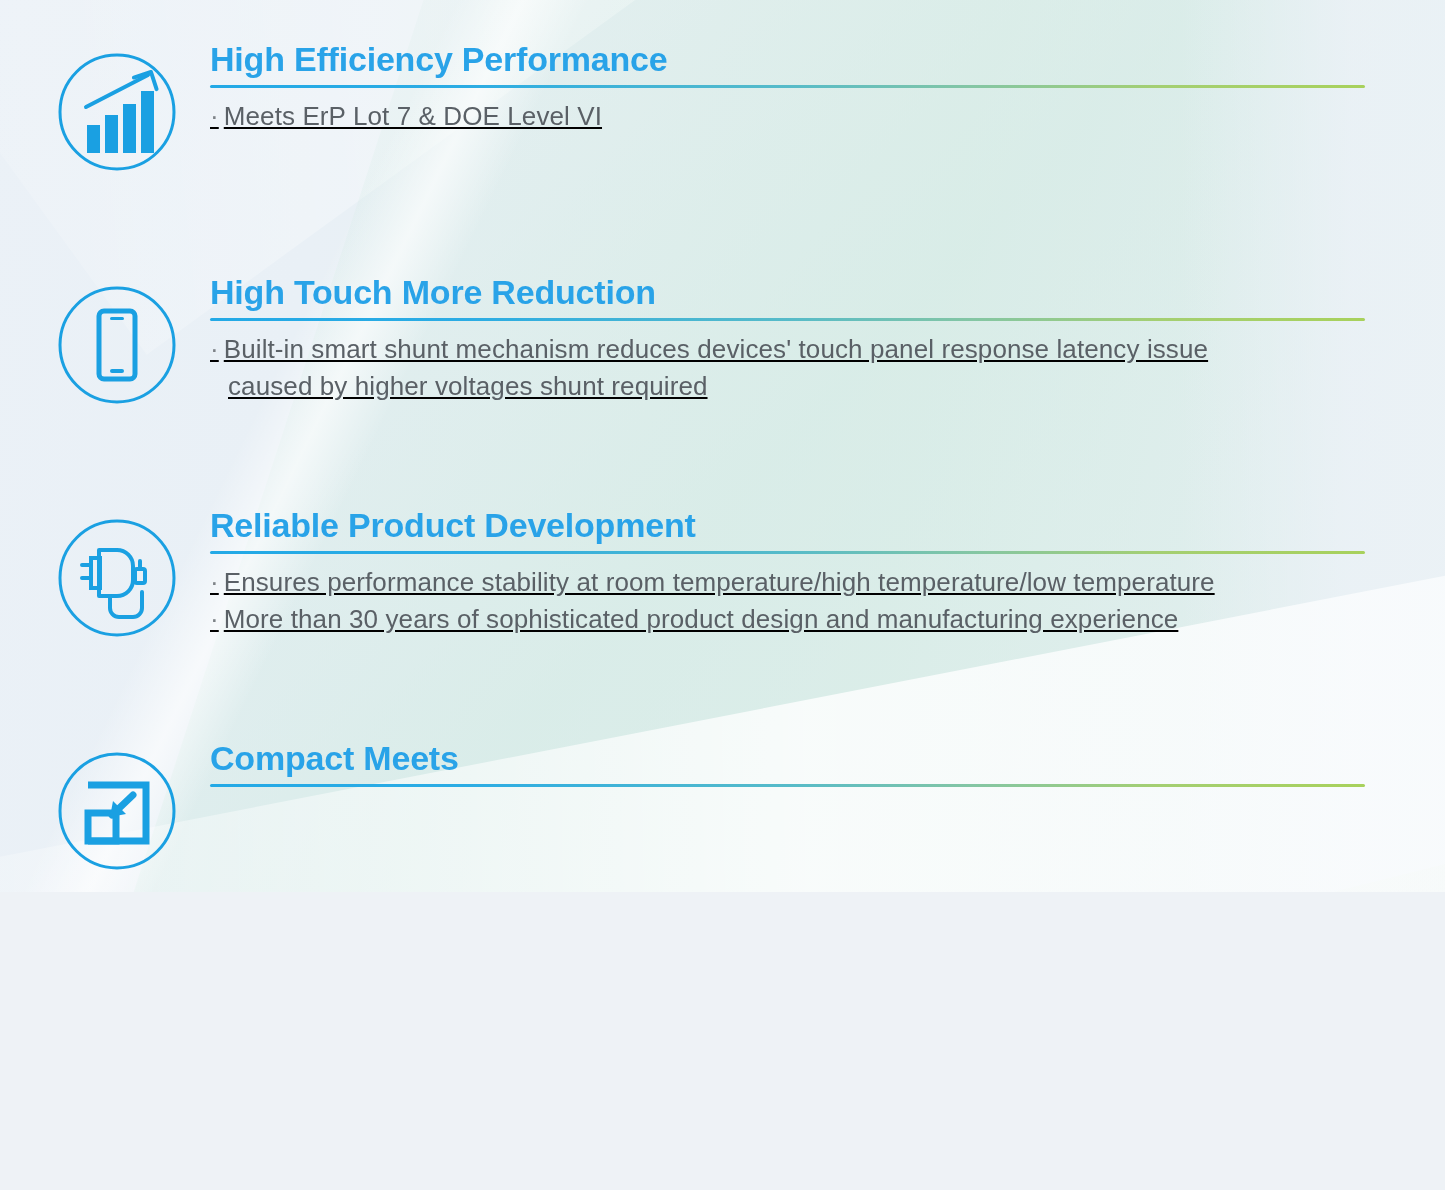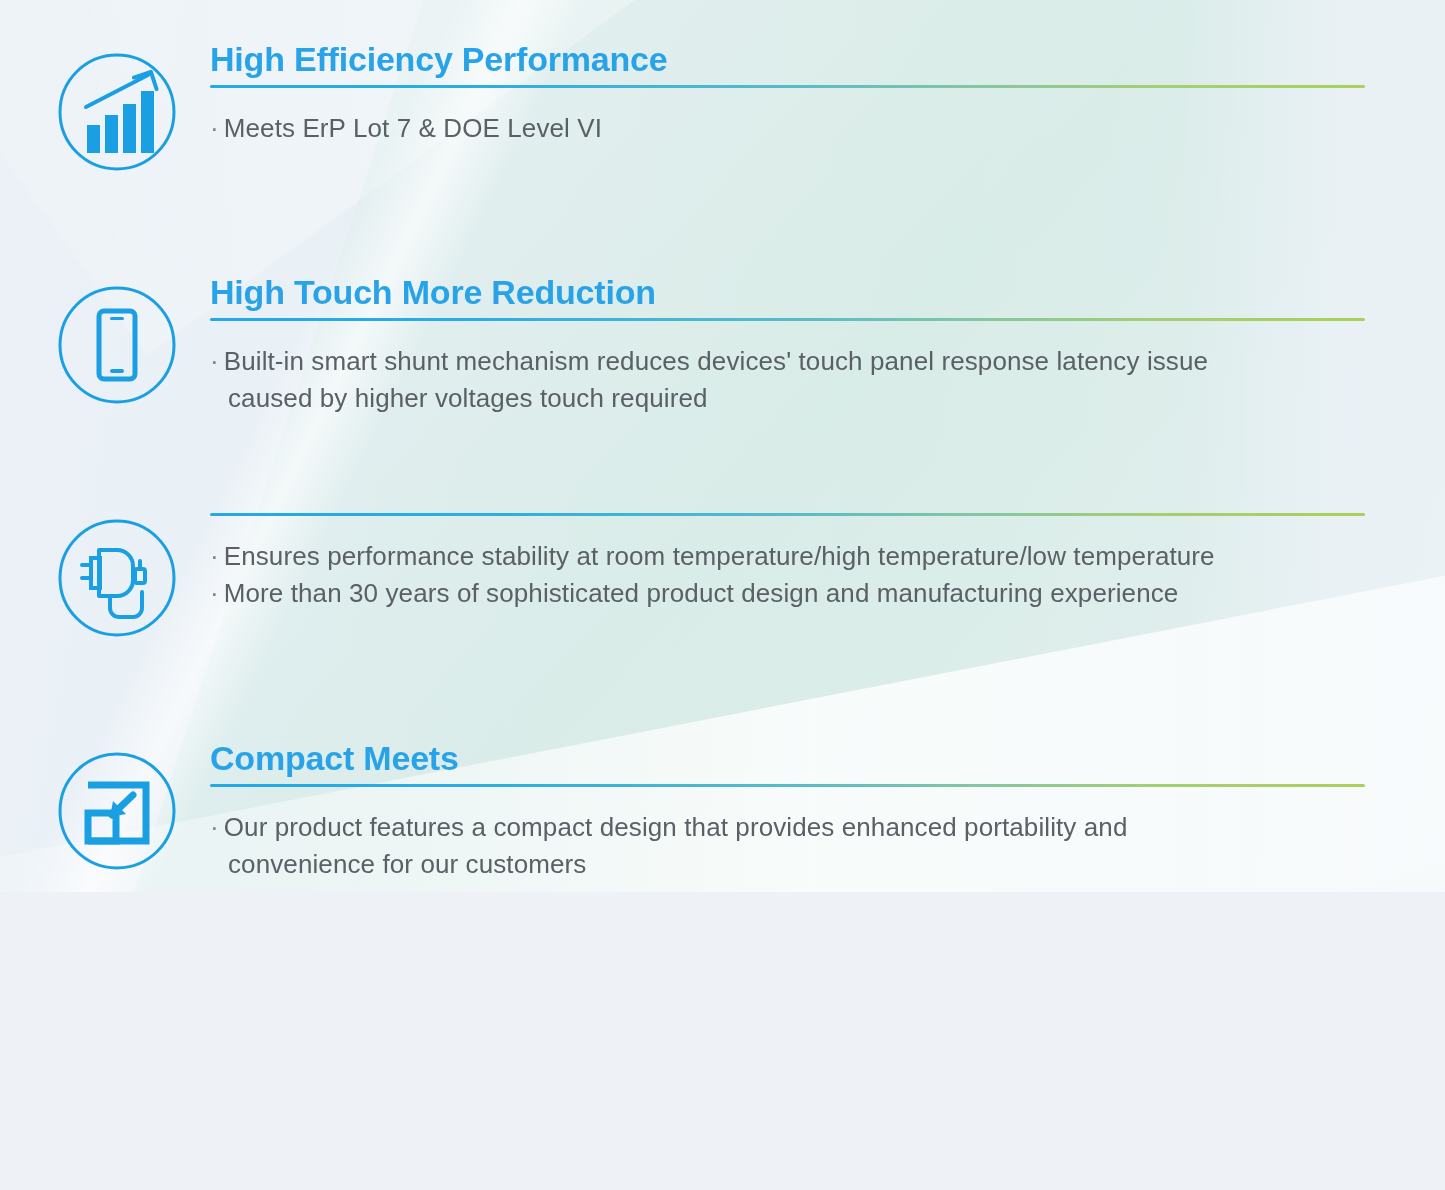--- a/index.html
+++ b/index.html
@@ -129,21 +129,22 @@
 
   .divider {
     margin-top: 7px;
     height: 3px;
     width: 1155px;
     border-radius: 2px;
     background: linear-gradient(90deg, #23a9e6 0%, #2bace4 22%, #56bbc9 50%, #84c6a4 66%, #a4cf72 82%, #a8d15c 100%);
   }
 
   .bullets {
-    margin-top: 22px;
+    margin-top: 10px;
+    text-decoration: underline;
   }
   .bullet {
     font-size: 26px;
     color: #5a6066;
     line-height: 1.42;
     letter-spacing: 0.1px;
   }
   .bullet .dot {
     color: #7d8287;
     margin-right: 5px;
@@ -198,39 +199,40 @@
           <rect x="55" y="34" width="14" height="3" rx="1.5" fill="#1aa0e2"></rect>
           <rect x="55" y="86" width="14" height="4" rx="2" fill="#1aa0e2"></rect>
         </svg>
       </div>
       <div class="feature-body" style="top:0;">
         <div class="feature-title">High Touch More Reduction</div>
         <div class="divider"></div>
         <div class="bullets">
           <div class="bullet">
             <span class="dot">·</span><span>Built-in smart shunt mechanism reduces devices' touch panel response latency issue</span>
-            <span class="cont">caused by higher voltages touch required</span>
+            <span class="cont">caused by higher voltages shunt required</span>
           </div>
         </div>
       </div>
     </div>
 
     <div class="feature" style="top:506px;">
       <div class="icon-wrap" style="top:10px;">
         <svg width="124" height="124" viewBox="0 0 124 124">
           <circle cx="62" cy="62" r="57" fill="none" stroke="#1aa0e2" stroke-width="3"></circle>
           <path d="M44 34 h18 a16 16 0 0 1 16 16 v14 a16 16 0 0 1 -16 16 h-18 z" fill="none" stroke="#1aa0e2" stroke-width="4" stroke-linejoin="round"></path>
           <rect x="36" y="42" width="9" height="30" fill="none" stroke="#1aa0e2" stroke-width="4"></rect>
           <path d="M27 49 h9 M27 62 h9" fill="none" stroke="#1aa0e2" stroke-width="4" stroke-linecap="round"></path>
           <path d="M55 80 v12 a9 9 0 0 0 9 9 h14 a9 9 0 0 0 9 -9 v-16" fill="none" stroke="#1aa0e2" stroke-width="4" stroke-linecap="round" stroke-linejoin="round"></path>
           <rect x="80" y="53" width="10" height="14" rx="2" fill="none" stroke="#1aa0e2" stroke-width="4"></rect>
           <path d="M85 45 v8" fill="none" stroke="#1aa0e2" stroke-width="4" stroke-linecap="round"></path>
         </svg>
       </div>
       <div class="feature-body" style="top:0;">
+        <div class="feature-title">Reliable Product Development</div>
         <div class="divider"></div>
         <div class="bullets">
           <div class="bullet">
             <span class="dot">·</span><span>Ensures performance stability at room temperature/high temperature/low temperature</span>
           </div>
           <div class="bullet">
             <span class="dot">·</span><span>More than 30 years of sophisticated product  design and manufacturing experience</span>
           </div>
         </div>
       </div>
@@ -242,26 +244,20 @@
           <circle cx="62" cy="62" r="57" fill="none" stroke="#1aa0e2" stroke-width="3"></circle>
           <path d="M33 36 h58 v56 h-58" fill="none" stroke="#1aa0e2" stroke-width="7" stroke-linejoin="miter"></path>
           <rect x="33" y="64" width="28" height="28" fill="none" stroke="#1aa0e2" stroke-width="7"></rect>
           <path d="M78 46 L57 66" fill="none" stroke="#1aa0e2" stroke-width="7" stroke-linecap="round"></path>
           <path d="M55 68 L58 52 L71 65 Z" fill="#1aa0e2"></path>
         </svg>
       </div>
       <div class="feature-body" style="top:0;">
         <div class="feature-title">Compact Meets</div>
         <div class="divider"></div>
-        <div class="bullets">
-          <div class="bullet">
-            <span class="dot">·</span><span>Our product features a compact design that provides enhanced portability and</span>
-            <span class="cont">convenience for our customers</span>
-          </div>
-        </div>
       </div>
     </div>
 
     <div class="feature" style="top:972px;">
       <div class="icon-wrap" style="top:10px;">
         <svg width="124" height="124" viewBox="0 0 124 124">
           <circle cx="62" cy="62" r="57" fill="none" stroke="#1aa0e2" stroke-width="3"></circle>
           <path d="M38 32 h44 v56 h-44 z" fill="none" stroke="#1aa0e2" stroke-width="5" stroke-linejoin="round"></path>
           <path d="M46 45 h28 M46 56 h28" fill="none" stroke="#1aa0e2" stroke-width="4" stroke-linecap="round"></path>
           <path d="M62 82 l-8 14 l11 -2 l5 9 l8 -15 z" fill="#1aa0e2"></path>

